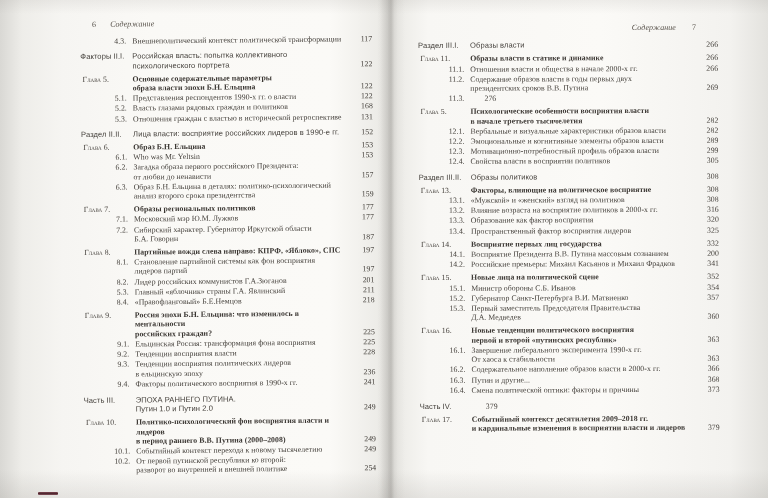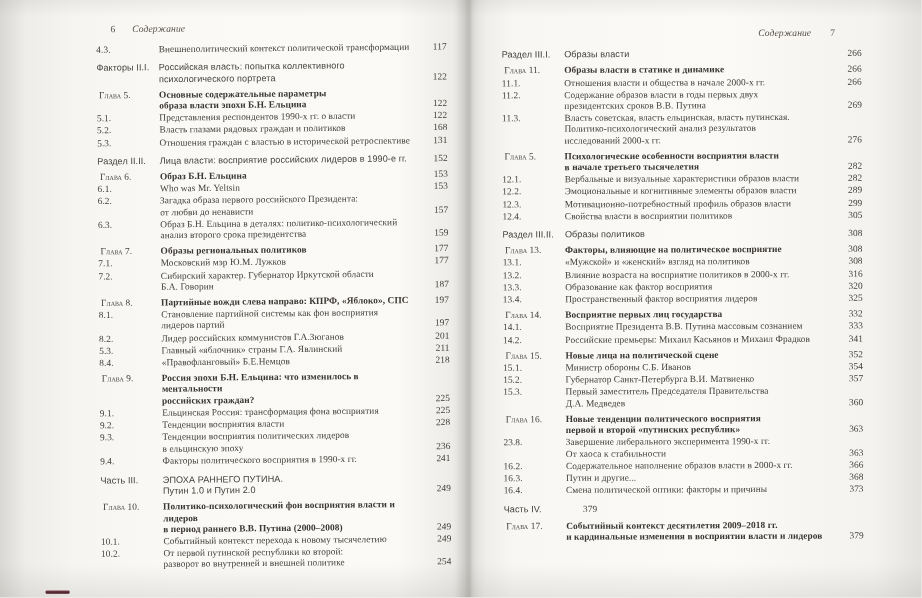--- a/index.html
+++ b/index.html
@@ -28,21 +28,21 @@
   .head-left{padding-left:12px;}
   .head-left .hn{margin-right:14px;}
   .head-right{justify-content:flex-end;padding-right:22px;}
   .head-right .hn{margin-left:16px;}
 
   .row{display:flex;align-items:flex-end;margin-top:1px;}
   .row .label{flex:0 0 52px;align-self:flex-start;box-sizing:border-box;padding-right:6px;white-space:pre;}
   .row .title{flex:1;min-width:0;white-space:pre-line;}
   .row .pg{flex:0 0 26px;text-align:right;align-self:flex-end;}
 
-  .row.sub .label{}
+  .row.sub .label{text-align:right;}
   .row.chapter{margin-top:4px;}
   .row.chapter .label{font-variant:small-caps;padding-left:2px;font-family:Liberation Serif, serif;}
   .row.chapter .title{font-weight:bold;color:#3a3632;}
   .row.section{margin-top:6px;}
   .row.part{margin-top:7px;}
   .row.section .label,.row.section .title,
   .row.part .label,.row.part .title{font-family:"Liberation Sans", sans-serif;font-size:7.6px;}
 </style>
 </head>
 <body>
@@ -232,23 +232,20 @@
           <span class="pg">266</span>
         </div>
         <div class="row sub">
           <span class="label">11.2.</span>
           <span class="title">Содержание образов власти в годы первых двух
 президентских сроков В.В. Путина</span>
           <span class="pg">269</span>
         </div>
         <div class="row sub">
           <span class="label">11.3.</span>
-          <span class="title">Власть советская, власть ельцинская, власть путинская.
-Политико-психологический анализ результатов
-исследований 2000-х гг.</span>
           <span class="pg">276</span>
         </div>
         <div class="row chapter">
           <span class="label">Глава 5.</span>
           <span class="title">Психологические особенности восприятия власти
 в начале третьего тысячелетия</span>
           <span class="pg">282</span>
         </div>
         <div class="row sub">
           <span class="label">12.1.</span>
@@ -301,21 +298,21 @@
           <span class="pg">325</span>
         </div>
         <div class="row chapter">
           <span class="label">Глава 14.</span>
           <span class="title">Восприятие первых лиц государства</span>
           <span class="pg">332</span>
         </div>
         <div class="row sub">
           <span class="label">14.1.</span>
           <span class="title">Восприятие Президента В.В. Путина массовым сознанием</span>
-          <span class="pg">333</span>
+          <span class="pg">200</span>
         </div>
         <div class="row sub">
           <span class="label">14.2.</span>
           <span class="title">Российские премьеры: Михаил Касьянов и Михаил Фрадков</span>
           <span class="pg">341</span>
         </div>
         <div class="row chapter">
           <span class="label">Глава 15.</span>
           <span class="title">Новые лица на политической сцене</span>
           <span class="pg">352</span>
@@ -336,21 +333,21 @@
 Д.А. Медведев</span>
           <span class="pg">360</span>
         </div>
         <div class="row chapter">
           <span class="label">Глава 16.</span>
           <span class="title">Новые тенденции политического восприятия
 первой и второй «путинских республик»</span>
           <span class="pg">363</span>
         </div>
         <div class="row sub">
-          <span class="label">23.8.</span>
+          <span class="label">16.1.</span>
           <span class="title">Завершение либерального эксперимента 1990-х гг.
 От хаоса к стабильности</span>
           <span class="pg">363</span>
         </div>
         <div class="row sub">
           <span class="label">16.2.</span>
           <span class="title">Содержательное наполнение образов власти в 2000-х гг.</span>
           <span class="pg">366</span>
         </div>
         <div class="row sub">

